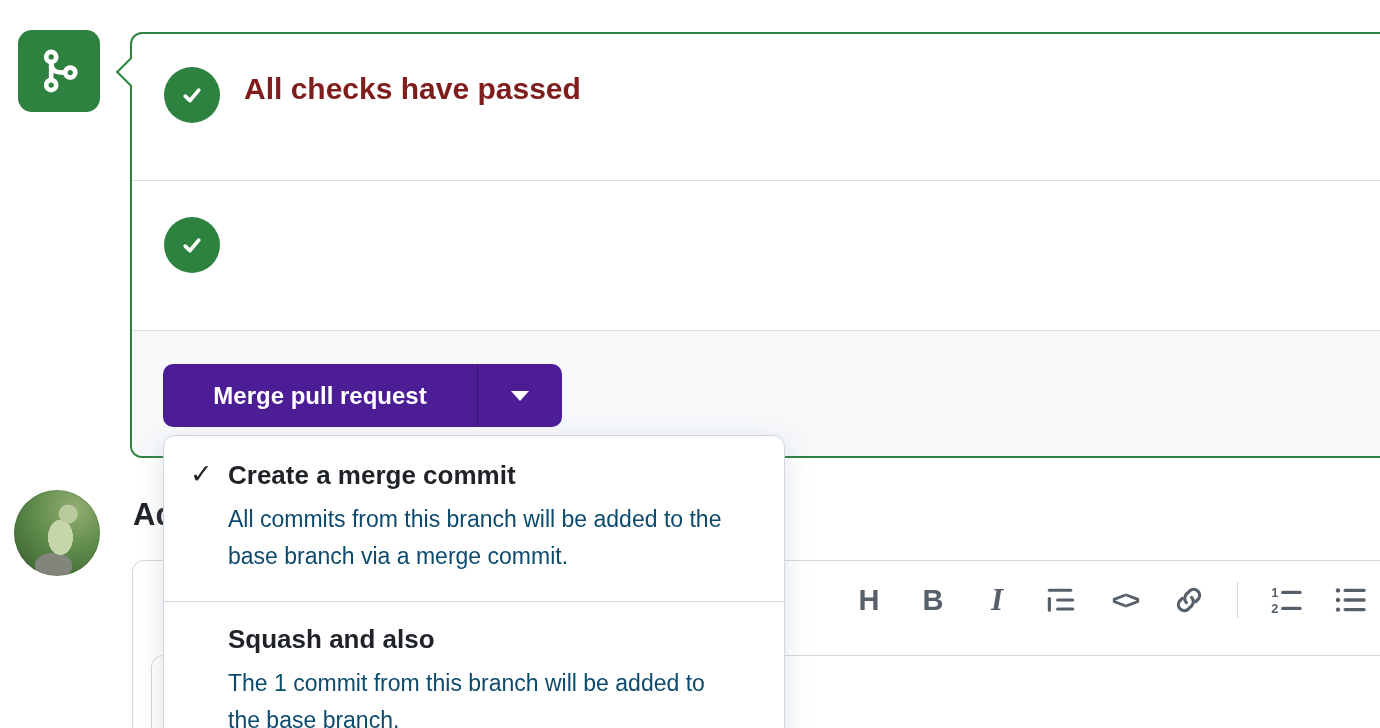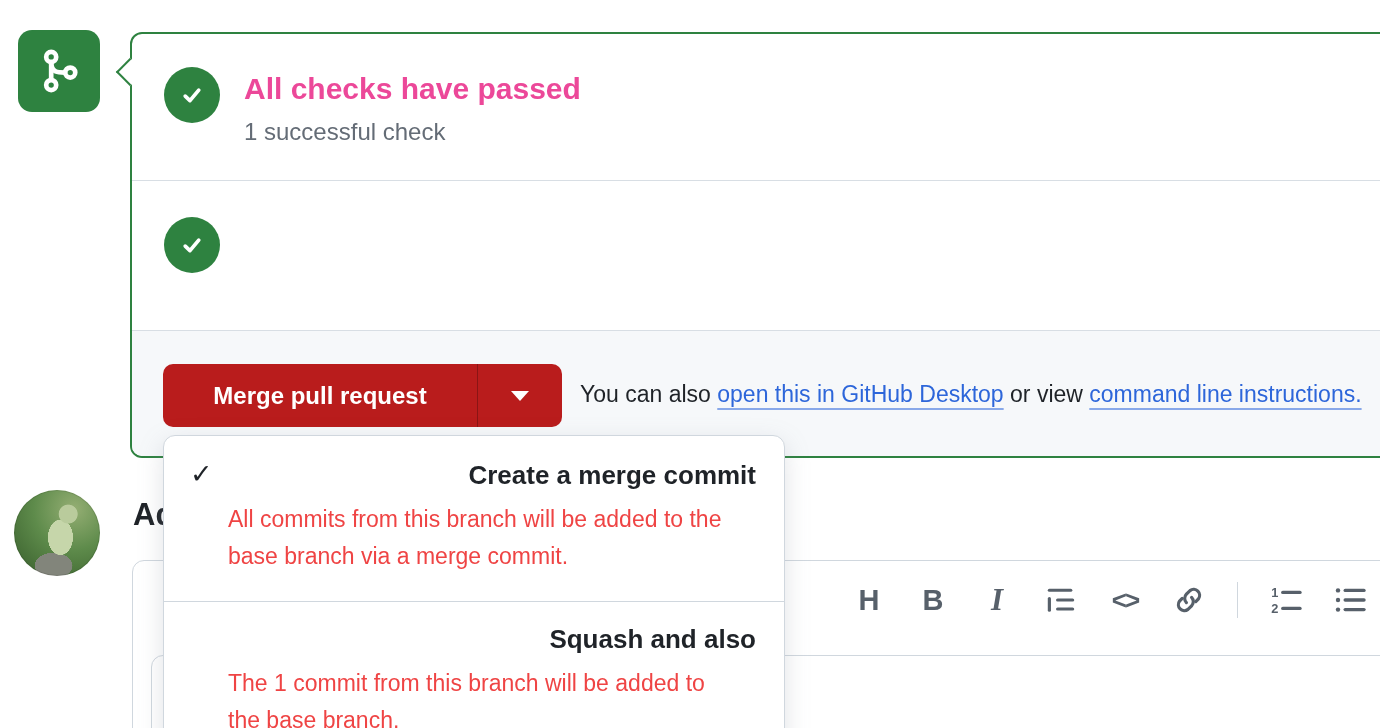--- a/index.html
+++ b/index.html
@@ -26,31 +26,31 @@
   }
   .box-caret {
     position:absolute; left:-12px; top:28px; width:20px; height:20px;
     background:#ffffff; border-left:2px solid #2e8240; border-bottom:2px solid #2e8240;
     transform:rotate(45deg);
   }
   .check-circle {
     position:absolute; width:56px; height:56px; border-radius:50%;
     background:#2e8240; display:flex; align-items:center; justify-content:center;
   }
-  .sec-title { position:absolute; font-size:30px; font-weight:700; color:#ec4899; white-space:nowrap; }
+  .sec-title { position:absolute; font-size:30px; font-weight:700; color:#7f1d1d; white-space:nowrap; }
   .sec-sub   { position:absolute; font-size:24px; color:#646c76; white-space:nowrap; }
   .divider   { position:absolute; left:0; right:0; height:1px; background:#d8dee4; }
 
   .box-footer {
     position:absolute; left:0; right:0; top:296px; bottom:0;
     background:#f6f8fa; border-top:1px solid #d8dee4; border-radius:0 0 0 10px;
   }
   .merge-btn-group {
     position:absolute; left:31px; top:33px; width:399px; height:63px;
-    background:#b91c1c; border-radius:10px; display:flex; color:#fff;
+    background:#4c1d95; border-radius:10px; display:flex; color:#fff;
   }
   .merge-btn-main {
     width:314px; display:flex; align-items:center; justify-content:center;
     font-size:24px; font-weight:700; cursor:pointer; white-space:nowrap;
   }
   .merge-btn-caret {
     flex:1; border-left:1px solid rgba(0,0,0,0.25);
     display:flex; align-items:center; justify-content:center; cursor:pointer;
   }
   .caret-down {
@@ -102,22 +102,22 @@
   
   .dropdown {
     left:163px; top:435px; width:622px; height:340px;
     background:#ffffff; border:1px solid #d0d7de; border-radius:12px;
     box-shadow:0 8px 24px rgba(140,149,159,0.25); z-index:30;
   }
   .dd-item { position:relative; padding:24px 28px 26px 64px; cursor:pointer; }
   .dd-check {
     position:absolute; left:26px; top:22px; font-size:27px; font-weight:700; color:#1f2328;
   }
-  .dd-title { font-size:26px; font-weight:700; color:#1f2328; white-space:nowrap;text-align:right; }
-  .dd-desc  { margin-top:10px; font-size:23px; line-height:37px; color:#ef4444; width:512px; }
+  .dd-title { font-size:26px; font-weight:700; color:#1f2328; white-space:nowrap; }
+  .dd-desc  { margin-top:10px; font-size:23px; line-height:37px; color:#0c4a6e; width:512px; }
   .dd-sep   { height:1px; background:#d0d7de; }
   .dd-item2 { padding-top:22px; }
 
   svg { display:block; }
 </style>
 </head>
 <body>
 
 <div class="abs tl-icon">
   <span>
@@ -133,39 +133,35 @@
 
 <div class="abs merge-box">
   <div class="box-caret"></div>
 
   <div class="check-circle" style="left:32px; top:33px;">
     <svg width="30" height="30" viewBox="0 0 16 16" fill="none" stroke="#ffffff" stroke-width="2" stroke-linecap="round" stroke-linejoin="round">
       <path d="M4.4 8.6 L6.9 11 L11.6 5.4"></path>
     </svg>
   </div>
   <div class="sec-title" style="left:112px; top:38px;">All checks have passed</div>
-  <div class="sec-sub" style="left:112px; top:84px;">1 successful check</div>
 
   <div class="divider" style="top:146px;"></div>
 
   <div class="check-circle" style="left:32px; top:183px;">
     <svg width="30" height="30" viewBox="0 0 16 16" fill="none" stroke="#ffffff" stroke-width="2" stroke-linecap="round" stroke-linejoin="round">
       <path d="M4.4 8.6 L6.9 11 L11.6 5.4"></path>
     </svg>
   </div>
 
   <div class="box-footer">
     <div class="merge-btn-group">
       <div class="merge-btn-main">Merge pull request</div>
       <div class="merge-btn-caret">
         <span class="caret-down"></span>
       </div>
-    </div>
-    <div class="alt-actions">
-      <span>You can also </span><a>open this in GitHub Desktop</a><span> or view </span><a>command line instructions.</a>
     </div>
   </div>
 </div>
 
 <div class="abs comment-heading">Add a comment</div>
 <div class="abs avatar"></div>
 
 <div class="abs comment-box">
   <div class="toolbar">
     <div class="tb-icon">H</div>

